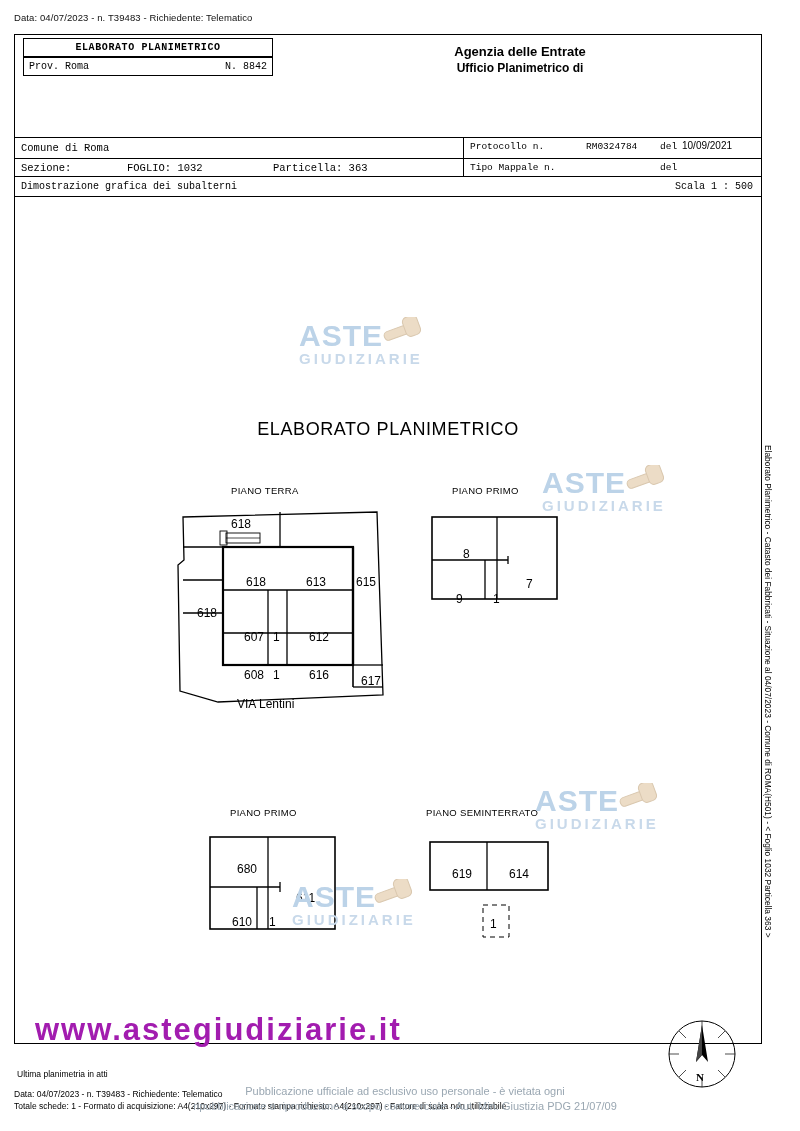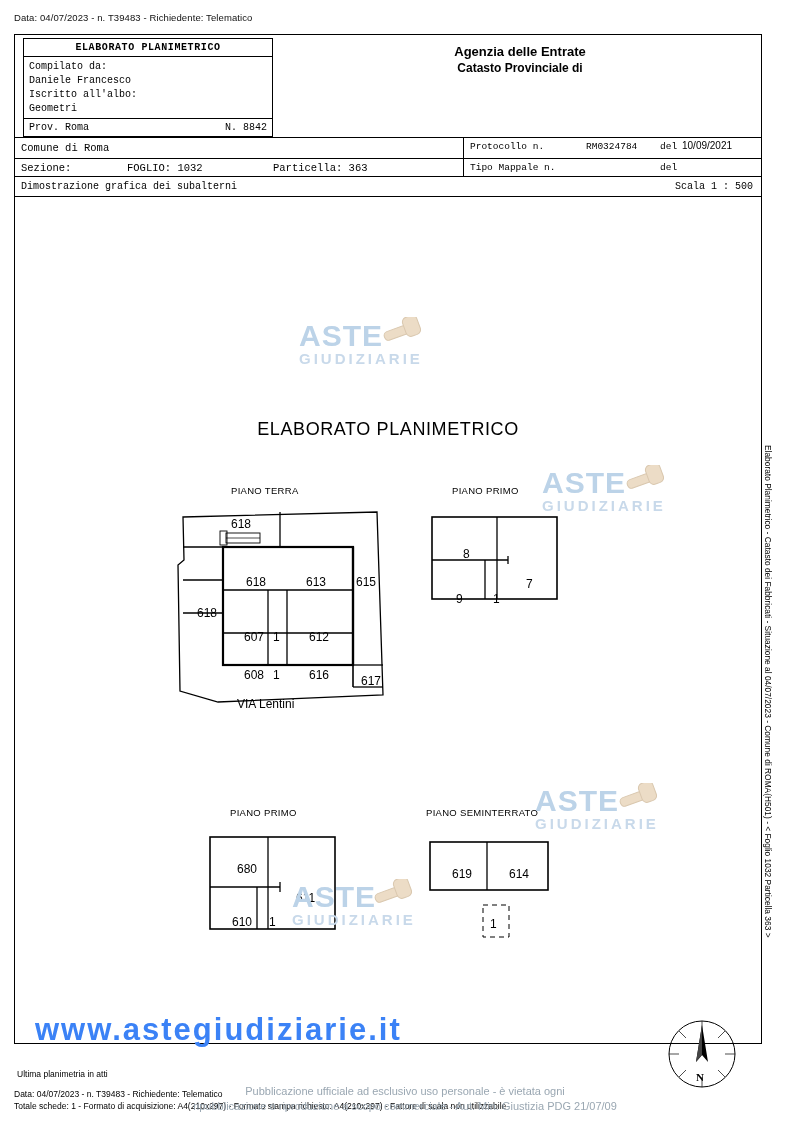--- a/index.html
+++ b/index.html
@@ -228,35 +228,29 @@
 
 <div class="page">
 
   <div class="top-meta">Data: 04/07/2023 - n. T39483 - Richiedente: Telematico</div>
 
   <div class="doc-frame">
 
     <div class="hdr">
       <div class="compilato-box">
         <div class="compilato-title">ELABORATO  PLANIMETRICO</div>
-        <div class="compilato-body">
-          <div>Compilato da:</div>
-          <div>Daniele Francesco</div>
-          <div>Iscritto all'albo:</div>
-          <div>Geometri</div>
-        </div>
         <div class="compilato-prov">
           <span>Prov. Roma</span>
           <span>N. 8842</span>
         </div>
       </div>
 
       <div class="agency">
         <div class="l1">Agenzia delle Entrate</div>
-        <div class="l3">Catasto Provinciale di</div>
+        <div class="l3">Ufficio Planimetrico di</div>
       </div>
     </div>
 
     <div class="row-comune">
       <div class="cell-left">
         <div class="comune">Comune di Roma</div>
         <div class="hr-inner"></div>
         <div class="sezione">Sezione:</div>
         <div class="foglio">FOGLIO: 1032</div>
         <div class="particella">Particella: 363</div>
@@ -419,21 +413,21 @@
             <line x1="53" y1="53" x2="60" y2="60"></line>
             <line x1="60" y1="14" x2="53" y2="21"></line>
             <line x1="14" y1="60" x2="21" y2="53"></line>
           </g>
           <polygon points="37,8 43,45 37,38 31,45" fill="#000"></polygon>
           <polygon points="37,8 37,38 31,45" fill="#444"></polygon>
           <text x="31" y="64" font-family="Liberation Serif, serif" font-size="11" font-weight="bold">N</text>
         </svg>
       </div>
 
-      <div style="position:absolute; left:20px; top:815px; font-size:31px; font-weight:bold; color:#3b82f6; letter-spacing:2px; white-space:nowrap;">www.astegiudiziarie.it</div>
+      <div style="position:absolute; left:20px; top:815px; font-size:31px; font-weight:bold; color:#a21caf; letter-spacing:2px; white-space:nowrap;">www.astegiudiziarie.it</div>
 
       <div class="ultima" style="position:absolute; left:2px; top:872px;">Ultima planimetria in atti</div>
     </div>
   </div>
 
   <div class="side-vert">Elaborato Planimetrico - Catasto dei Fabbricati - Situazione al 04/07/2023 - Comune di ROMA(H501) - &lt; Foglio 1032 Particella 363 &gt;</div>
 
   <div class="bottom-meta">
     <div>Data: 04/07/2023 - n. T39483 - Richiedente: Telematico</div>
     <div>Totale schede: 1 - Formato di acquisizione: A4(210x297) - Formato stampa richiesto: A4(210x297) - Fattore di scala non utilizzabile</div>

